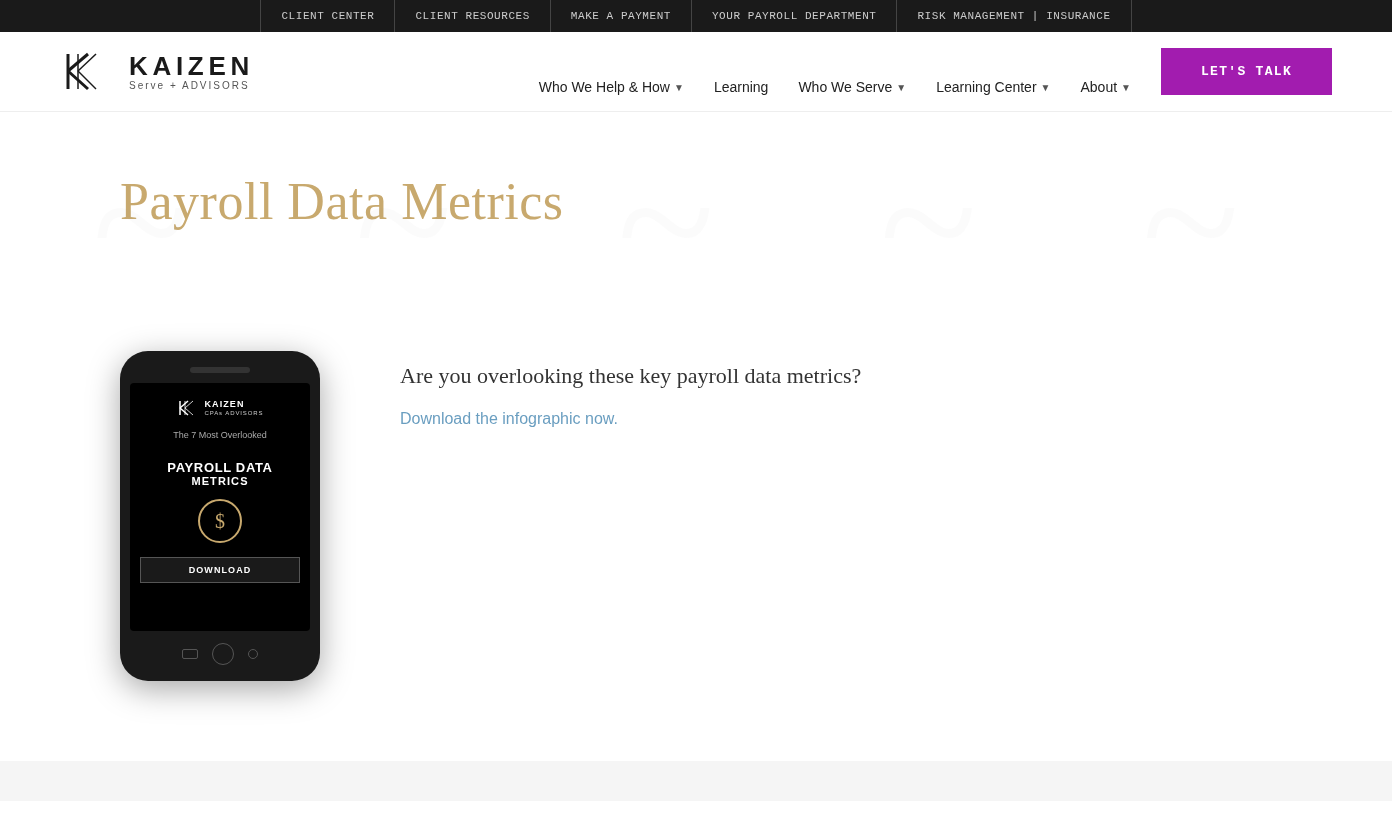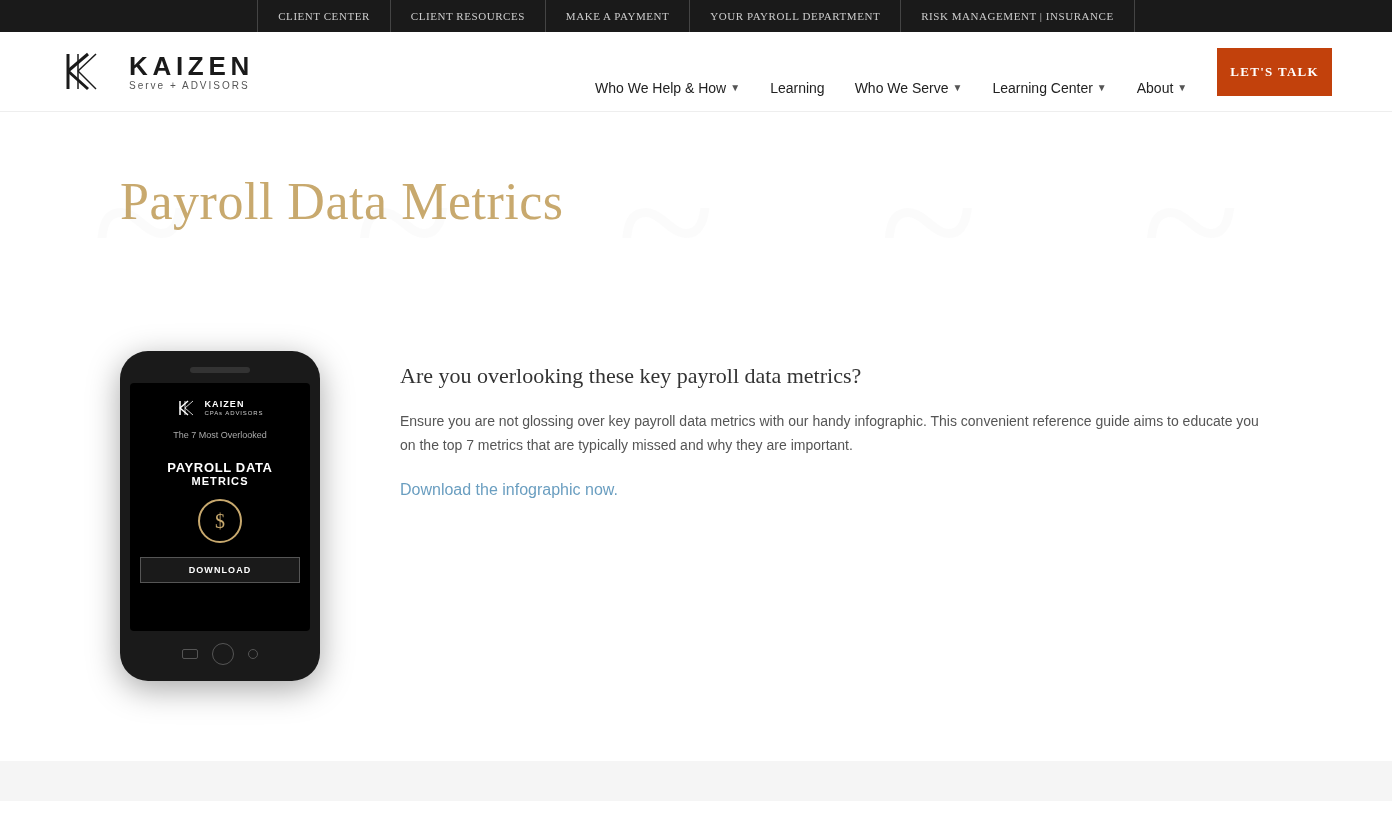--- a/index.html
+++ b/index.html
@@ -6,21 +6,21 @@
     body { font-family: Georgia, 'Times New Roman', serif; background: #fff; color: #333; }
 
     
     .top-bar {
       background: #1a1a1a;
       color: #ccc;
       display: flex;
       justify-content: center;
       gap: 0;
       font-size: 11px;
-      font-family: Liberation Serif, serif;
+      font-family: Liberation Mono, monospace;
       letter-spacing: 0.05em;
     }
     .top-bar a {
       color: #ccc;
       text-decoration: none;
       padding: 10px 20px;
       border-right: 1px solid #444;
       font-weight: 500;
     }
     .top-bar a:first-child { border-left: 1px solid #444; }
@@ -73,25 +73,25 @@
     .nav-link {
       text-decoration: none;
       color: #222;
       cursor: pointer;
       display: flex;
       align-items: center;
       gap: 4px;
     }
     .chevron { font-size: 10px; color: #555; }
     .cta-button {
-      background: #c2410c;
+      background: #a21caf;
       color: #fff;
       border: none;
-      padding: 16px 13px;
-      font-family: Liberation Serif, serif;
+      padding: 16px 40px;
+      font-family: Liberation Mono, monospace;
       font-size: 13px;
       font-weight: 700;
       letter-spacing: 0.1em;
       cursor: pointer;
       text-decoration: none;
     }
 
     
     .hero-section {
       padding: 60px 120px 40px 120px;
@@ -392,19 +392,18 @@
     </div>
     <div class="phone-bottom-bar">
       <div class="phone-btn-rect"></div>
       <div class="phone-btn-home"></div>
       <div class="phone-btn-circle"></div>
     </div>
   </div>
 
   <div class="text-content">
     <h2 class="content-heading">Are you overlooking these key payroll data metrics?</h2>
-    <p class="content-body">Ensure you are not glossing over key payroll data metrics with our handy infographic. This convenient reference guide aims to educate you on the top 7 metrics that are typically missed and why they are important.</p>
     <a class="download-link" href="#">Download the infographic now.</a>
   </div>
 
 </div>
 
 <div class="footer-stub"></div>
 
 </body></html>

